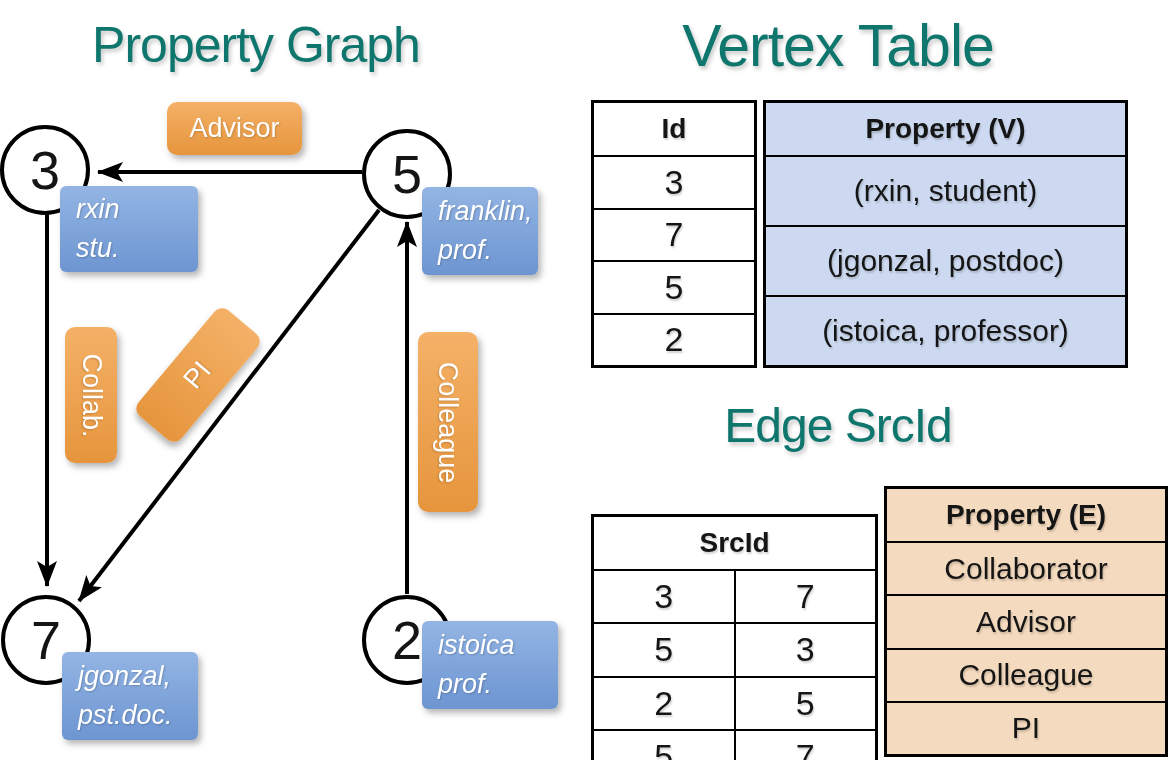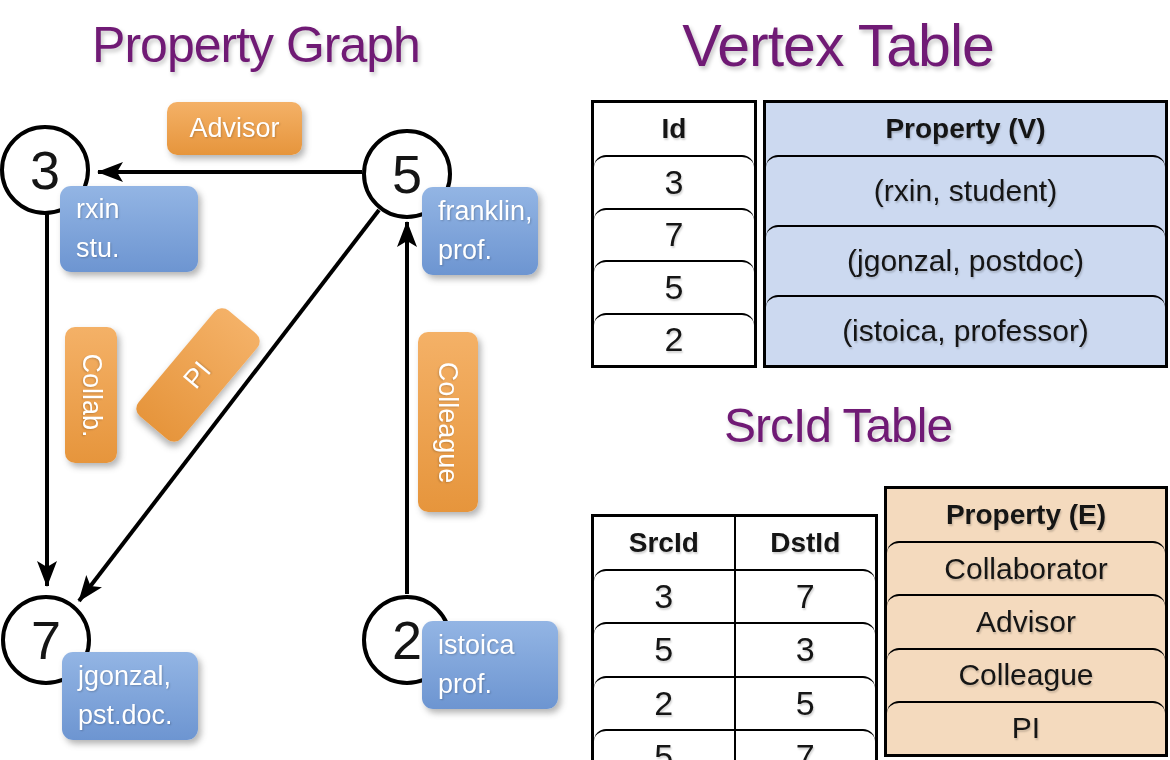--- a/index.html
+++ b/index.html
@@ -9,42 +9,43 @@
     --line:#000000;
   }
   html,body{margin:0;padding:0;background:#ffffff;}
   .canvas{
     position:relative;width:1170px;height:760px;background:#fff;overflow:hidden;
     font-family:"Liberation Sans","DejaVu Sans",sans-serif;color:#111;
   }
   
   .big-title{
     position:absolute;text-align:center;font-size:50px;font-weight:400;
-    letter-spacing:-1px;color:#701a75;white-space:nowrap;
+    letter-spacing:-1px;color:#0f766e;white-space:nowrap;
     text-shadow:2px 3px 4px rgba(0,0,0,0.22);
   }
   #graph-title{left:0;top:16px;width:512px;}
   #vertex-title{left:591px;top:12px;width:494px;font-size:59px;}
   #edge-title{left:591px;top:398px;width:494px;font-size:48px;}
 
   
   #edge-svg{position:absolute;left:0;top:0;width:585px;height:760px;z-index:1;}
   .node-circle{
     position:absolute;width:90px;height:90px;border:4px solid var(--line);
     border-radius:50%;background:#fff;box-sizing:border-box;z-index:2;
     display:flex;align-items:center;justify-content:center;
     font-size:54px;font-weight:400;color:#151515;
   }
   .prop-box{
-    position:absolute;z-index:3;border-radius:11px;
+    position:absolute;z-index:3;border-radius:6px;
     background:linear-gradient(180deg,var(--blue-light) 0%,var(--blue-dark) 100%);
     color:#fff;font-size:27px;line-height:1.45;
     display:flex;align-items:center;box-sizing:border-box;padding-left:16px;
     white-space:pre-line;box-shadow:3px 4px 6px rgba(90,90,90,0.45);
     text-shadow:1px 1px 2px rgba(0,0,0,0.2);
+    font-style:italic;
   }
   .edge-label{
     position:absolute;z-index:3;border-radius:10px;
     background:linear-gradient(180deg,var(--orange-light) 0%,var(--orange-dark) 100%);
     color:#fff;display:flex;align-items:center;justify-content:center;
     font-size:27px;box-shadow:3px 4px 6px rgba(90,90,90,0.45);
     text-shadow:1px 1px 2px rgba(0,0,0,0.18);
   }
   .edge-label .rot-cw{transform:rotate(90deg);white-space:nowrap;}
   .edge-label .rot-ccw{transform:rotate(-90deg);white-space:nowrap;}
@@ -60,34 +61,34 @@
   #prop-3{left:60px;top:186px;width:138px;height:86px;}
   #prop-5{left:422px;top:187px;width:116px;height:88px;}
   #prop-7{left:62px;top:652px;width:136px;height:88px;}
   #prop-2{left:422px;top:621px;width:136px;height:88px;}
 
   
   .tbox{
     position:absolute;border:3px solid var(--line);box-sizing:border-box;
     background:#fff;display:flex;flex-direction:column;
   }
-  .trow{display:flex;flex:1 1 0;border-radius:12px;}
+  .trow{display:flex;flex:1 1 0;}
   .trow.hdr{flex:0 0 52px;}
   .trow + .trow{border-top:2px solid var(--line);}
   .tcell{
     flex:1 1 0;display:flex;align-items:center;justify-content:center;
     font-size:30px;color:#151515;white-space:nowrap;
     text-shadow:1px 2px 2px rgba(0,0,0,0.18);
   }
   .tcell + .tcell{border-left:2px solid var(--line);}
   .tcell.hdr{font-weight:700;font-size:28px;}
   .tcell.num{font-size:34px;}
 
   #vt-id{left:591px;top:100px;width:166px;height:268px;}
-  #vt-prop{left:763px;top:100px;width:405px;height:268px;background:var(--vertex-cell-bg);}
+  #vt-prop{left:763px;top:100px;width:365px;height:268px;background:var(--vertex-cell-bg);}
   #et-ids{left:591px;top:486px;width:287px;height:271px;margin-top:28px;}
   #et-prop{left:884px;top:486px;width:284px;height:271px;background:var(--edge-cell-bg);}
 </style>
 </head>
 <body>
 
 <div class="canvas">
 
   <div class="big-title" id="graph-title">Property Graph</div>
 
@@ -166,26 +167,25 @@
         <div class="tcell">(rxin, student)</div>
       </div>
     <div class="trow">
         <div class="tcell">(jgonzal, postdoc)</div>
       </div>
     <div class="trow">
         <div class="tcell">(istoica, professor)</div>
       </div>
   </div>
 
-  <div class="big-title" id="edge-title">SrcId Table</div>
+  <div class="big-title" id="edge-title">Edge SrcId</div>
 
   <div class="tbox" id="et-ids">
     <div class="trow hdr">
       <div class="tcell hdr">SrcId</div>
-      <div class="tcell hdr">DstId</div>
     </div>
     <div class="trow">
       <div class="tcell num">3</div>
       <div class="tcell num">7</div>
     </div>
     <div class="trow">
       <div class="tcell num">5</div>
       <div class="tcell num">3</div>
     </div>
     <div class="trow">

